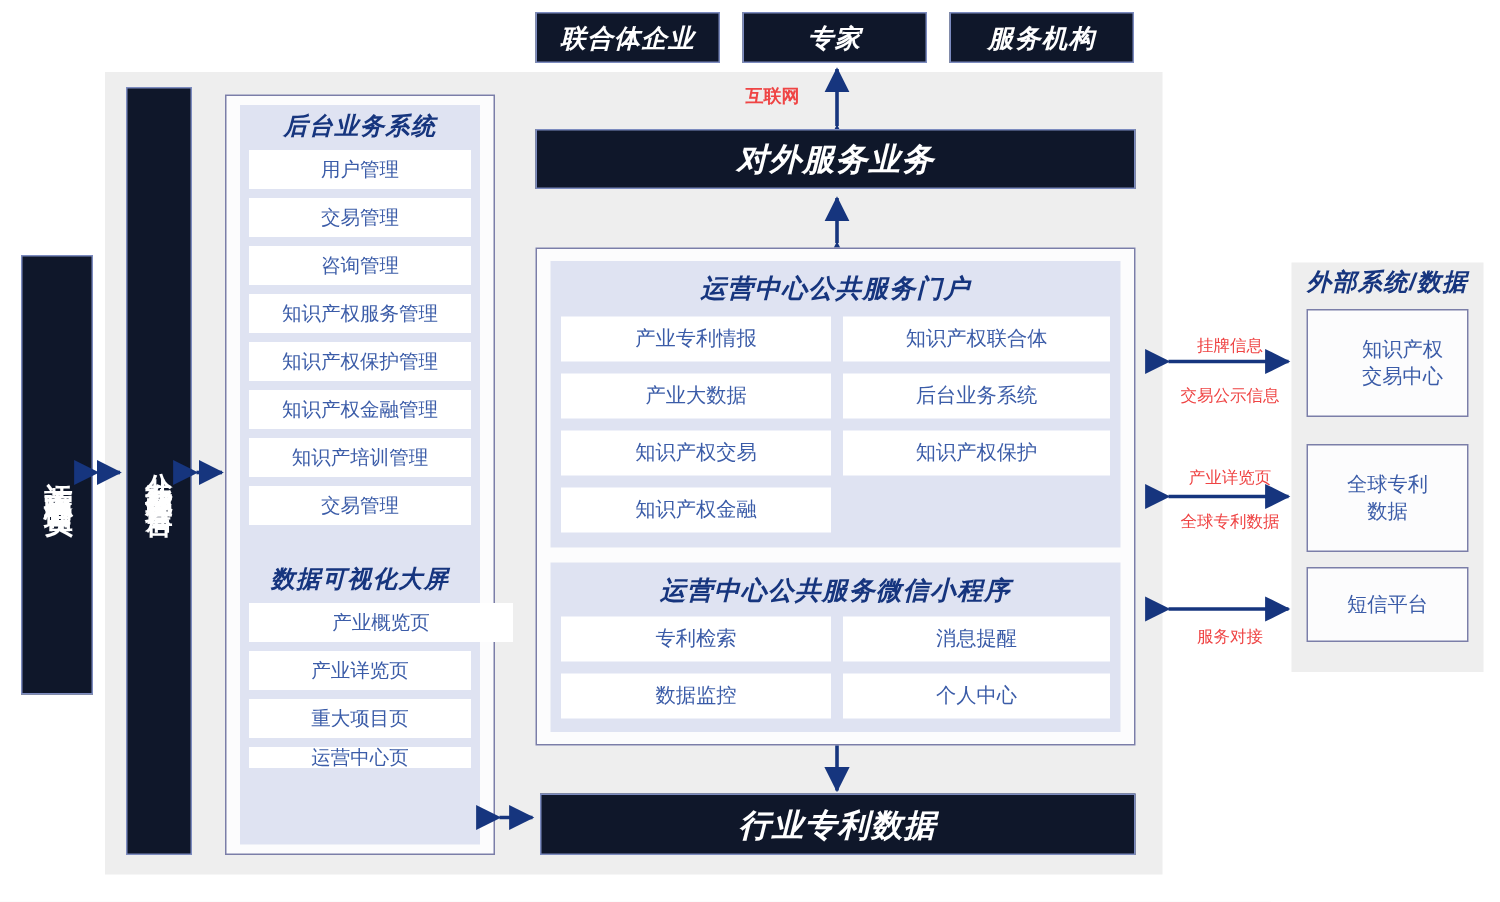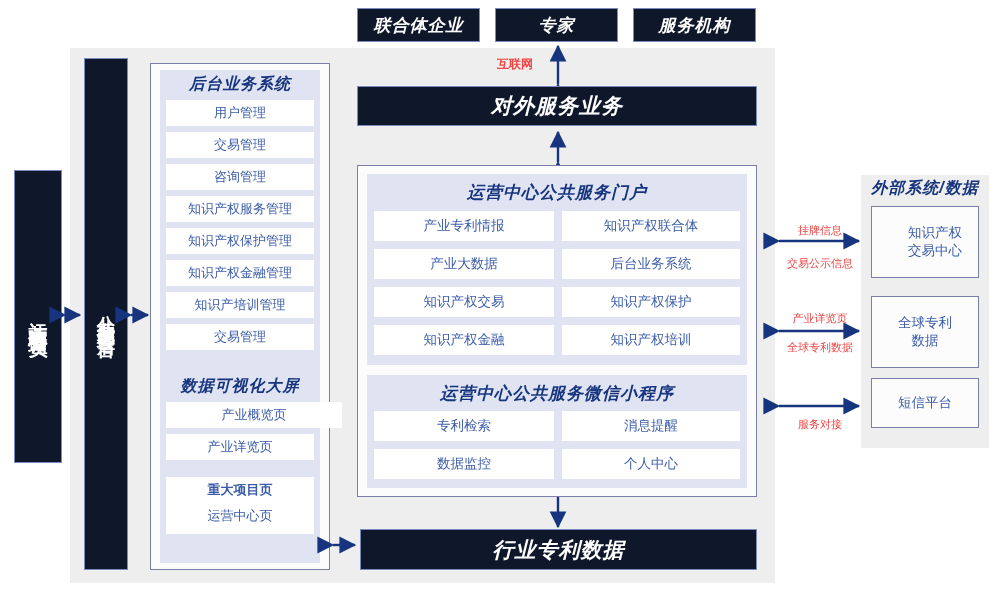--- a/index.html
+++ b/index.html
@@ -152,24 +152,24 @@
 
   <div class="abs group-box" style="left:160px;top:370px;width:160px;height:193px;"></div>
   <div class="abs group-title" style="left:160px;top:376px;width:160px;font-size:16px;">数据可视化大屏</div>
 
   <div class="abs cell" style="left:166px;top:402px;width:176px;height:26px;font-size:13px;">
       <span>产业概览页</span>
     </div>
   <div class="abs cell" style="left:166px;top:434px;width:148px;height:26px;font-size:13px;">
       <span>产业详览页</span>
     </div>
-  <div class="abs cell" style="left:166px;top:477px;width:148px;height:26px;font-size:13px;font-weight:bold;">
+  <div class="abs cell" style="left:166px;top:466px;width:148px;height:26px;font-size:13px;">
       <span>重大项目页</span>
     </div>
-  <div class="abs cell" style="left:166px;top:498px;width:148px;height:36px;font-size:13px;">
+  <div class="abs cell" style="left:166px;top:498px;width:148px;height:14px;font-size:13px;">
       <span>运营中心页</span>
     </div>
 
   <svg class="abs" style="left:330px;top:530px;width:30px;height:30px;">
     <line x1="3" y1="15" x2="25" y2="15" stroke="#16357e" stroke-width="2.4" marker-start="url(#ah)" marker-end="url(#ah)"></line>
   </svg>
 
   <div class="abs white-panel" style="left:357px;top:165px;width:400px;height:332px;"></div>
 
   <div class="abs group-box" style="left:367px;top:174px;width:380px;height:191px;"></div>
@@ -188,23 +188,20 @@
       <span>后台业务系统</span>
     </div>
   <div class="abs cell" style="left:374px;top:287px;width:180px;height:30px;font-size:13.5px;">
       <span>知识产权交易</span>
     </div>
   <div class="abs cell" style="left:562px;top:287px;width:178px;height:30px;font-size:13.5px;">
       <span>知识产权保护</span>
     </div>
   <div class="abs cell" style="left:374px;top:325px;width:180px;height:30px;font-size:13.5px;">
       <span>知识产权金融</span>
-    </div>
-  <div class="abs cell" style="left:562px;top:325px;width:178px;height:30px;font-size:13.5px;">
-      <span>知识产权培训</span>
     </div>
 
   <div class="abs group-box" style="left:367px;top:375px;width:380px;height:113px;"></div>
   <div class="abs group-title" style="left:367px;top:382px;width:380px;font-size:17px;">运营中心公共服务微信小程序</div>
 
   <div class="abs cell" style="left:374px;top:411px;width:180px;height:30px;font-size:13.5px;">
       <span>专利检索</span>
     </div>
   <div class="abs cell" style="left:562px;top:411px;width:178px;height:30px;font-size:13.5px;">
       <span>消息提醒</span>

